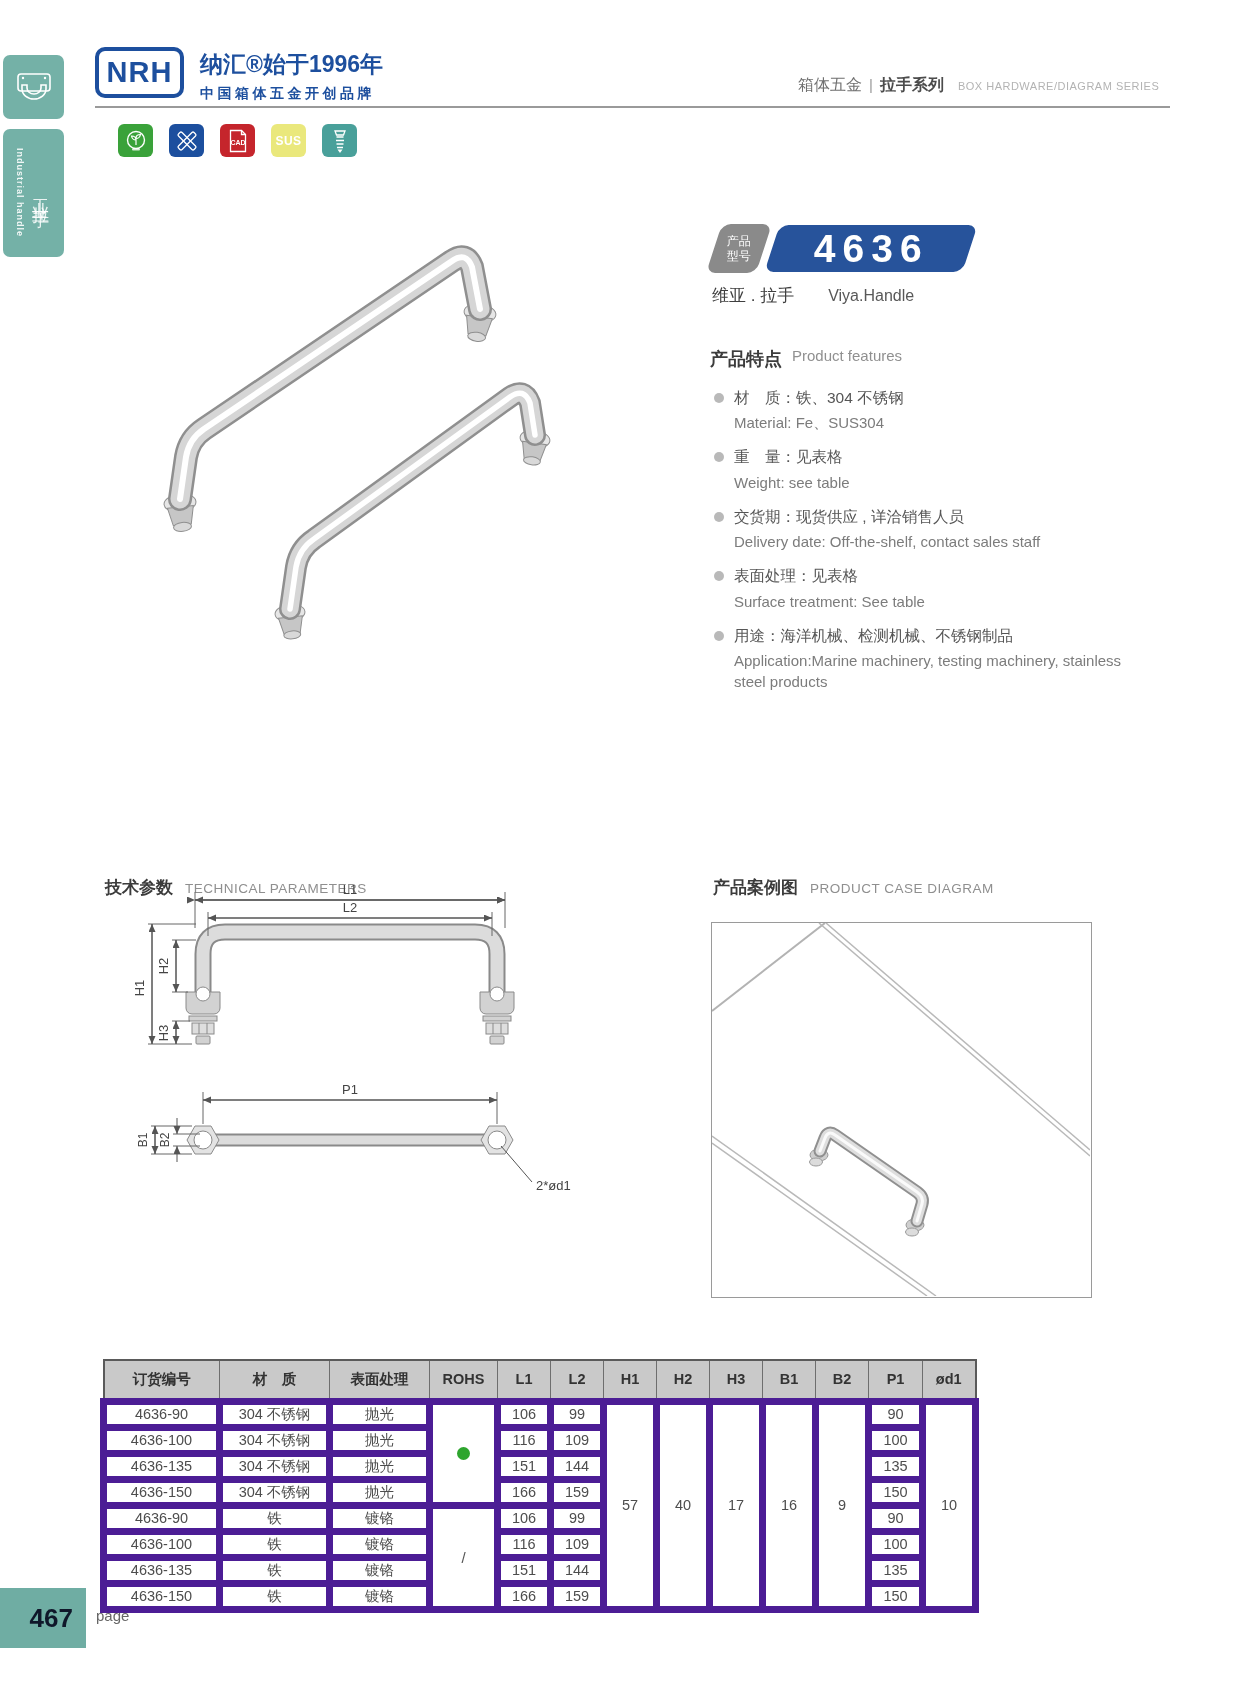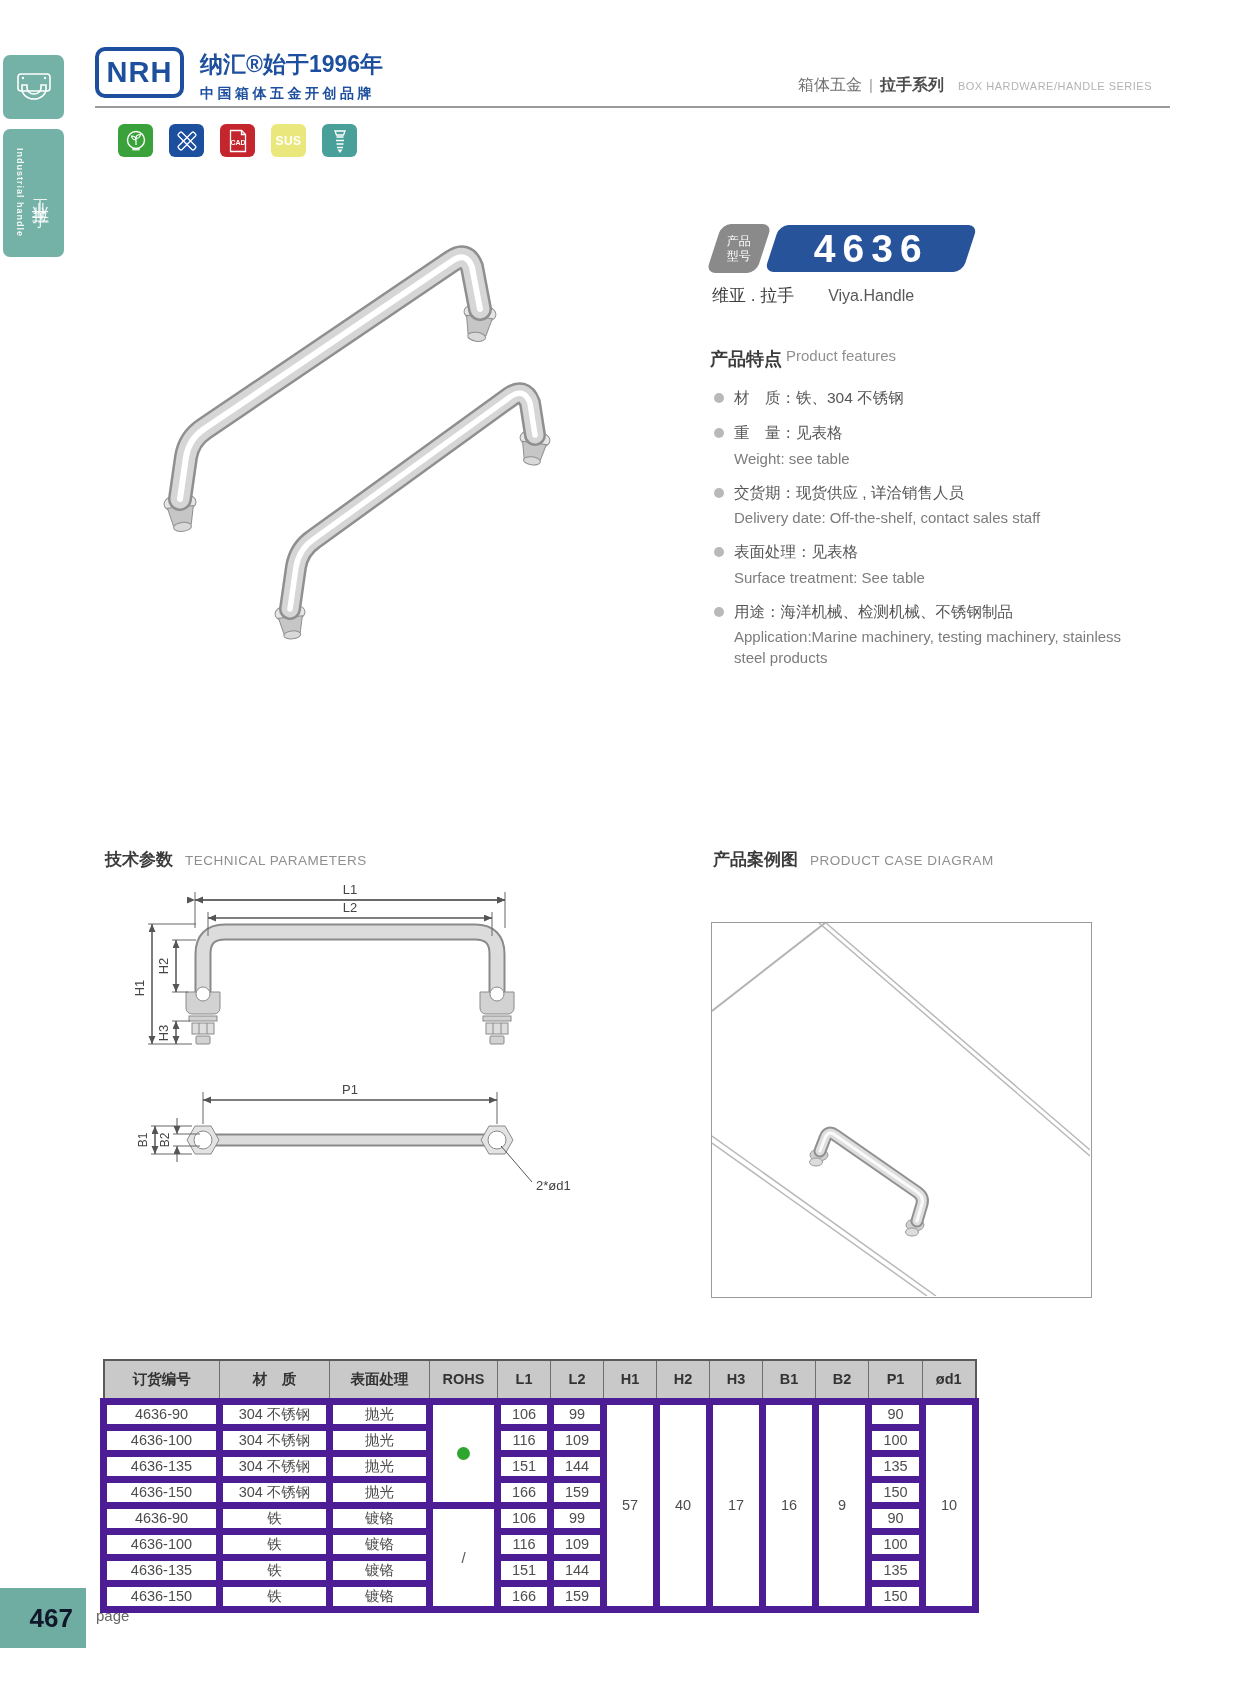--- a/index.html
+++ b/index.html
@@ -45,28 +45,28 @@
     transform:skewX(-18deg); display:flex; align-items:center; justify-content:center; }
   .badge-blue .inner { transform:skewX(18deg); color:#fff; font-size:39px; font-weight:bold; letter-spacing:7px; }
   .prod-name { left:712px; top:284px; display:flex; align-items:baseline; }
   .prod-name .cn { font-size:17px; color:#3f3f3f; }
   .prod-name .en { font-size:16px; color:#585858; margin-left:34px; }
 
   
   .features { left:710px; top:347px; width:436px; }
   .features .title { display:flex; align-items:flex-start; margin-bottom:16px; }
   .features .title .cn { font-size:18px; font-weight:bold; color:#3c3c3c; }
-  .features .title .en { font-size:15px; color:#909090; margin-left:4px; }
+  .features .title .en { font-size:15px; color:#909090; margin-left:10px; }
   .feat-item { position:relative; padding-left:24px; margin-bottom:13px; }
   .feat-item .dot { position:absolute; left:4px; top:6px; width:10px; height:10px; border-radius:50%; background:#b9b9b9; }
   .feat-item .cn { font-size:15.5px; color:#565656; line-height:1.45; }
   .feat-item .en { font-size:15px; color:#7c7c7c; line-height:1.4; margin-top:3px; }
 
   
-  .sec-title { display:flex; align-items:baseline; }
+  .sec-title { display:flex; align-items:baseline;margin-top:28px; }
   .sec-title .cn { font-size:17px; font-weight:bold; color:#3b3b3b; }
   .sec-title .en { font-size:13.5px; color:#8f8f8f; margin-left:12px; letter-spacing:.5px; }
   .sec-tech { left:105px; top:848px; } .sec-case { left:713px; top:848px; }
 
   
   .case-box { left:711px; top:922px; width:381px; height:376px; border:1.5px solid #9a9a9a; }
 
   
   table.spec { position:absolute; left:100px; top:1359px; border-collapse:collapse; border:2px solid #5a5a5a;
     font-size:14.5px; color:#4d4d4d; table-layout:fixed; }
@@ -102,21 +102,21 @@
   <span>NRH</span>
 </div>
 <div class="abs brand-text">
   <div class="t1">纳汇®始于1996年</div>
   <div class="t2">中国箱体五金开创品牌</div>
 </div>
 <div class="abs hdr-right">
   <span class="hdr-cat">箱体五金</span>
   <span class="hdr-sep">|</span>
   <span class="hdr-series">拉手系列</span>
-  <span class="hdr-en">BOX HARDWARE/HANDLE SERIES</span>
+  <span class="hdr-en">BOX HARDWARE/DIAGRAM SERIES</span>
 </div>
 <div class="abs hdr-line"></div>
 
 <div class="abs certs">
   <div class="cert green">
     <svg width="26" height="26" viewBox="0 0 26 26">
       <circle cx="13" cy="12" r="8.5" fill="none" stroke="#fff" stroke-width="1.4"></circle>
       <path d="M13,17 V10 M13,12 C13,9 10.5,8 8.5,8 C9,10.5 10.5,12 13,12 M13,10 C13,7.5 15.5,6.5 17.5,6.5 C17,9 15.5,10.5 13,10.5" fill="none" stroke="#fff" stroke-width="1.2"></path>
       <rect x="9" y="20.5" width="8" height="2" rx="1" fill="#fff" opacity=".8"></rect>
     </svg>
@@ -200,20 +200,21 @@
 </div>
 
 <div class="abs features">
   <div class="title">
     <span class="cn">产品特点</span>
     <span class="en">Product features</span>
   </div>
   <div class="feat-item">
     <span class="dot"></span>
     <div class="cn">材　质：铁、304 不锈钢</div>
+    <div class="en">Material: Fe、SUS304</div>
   </div>
   <div class="feat-item">
     <span class="dot"></span>
     <div class="cn">重　量：见表格</div>
     <div class="en">Weight: see table</div>
   </div>
   <div class="feat-item">
     <span class="dot"></span>
     <div class="cn">交货期：现货供应 , 详洽销售人员</div>
     <div class="en">Delivery date: Off-the-shelf, contact sales staff</div>

